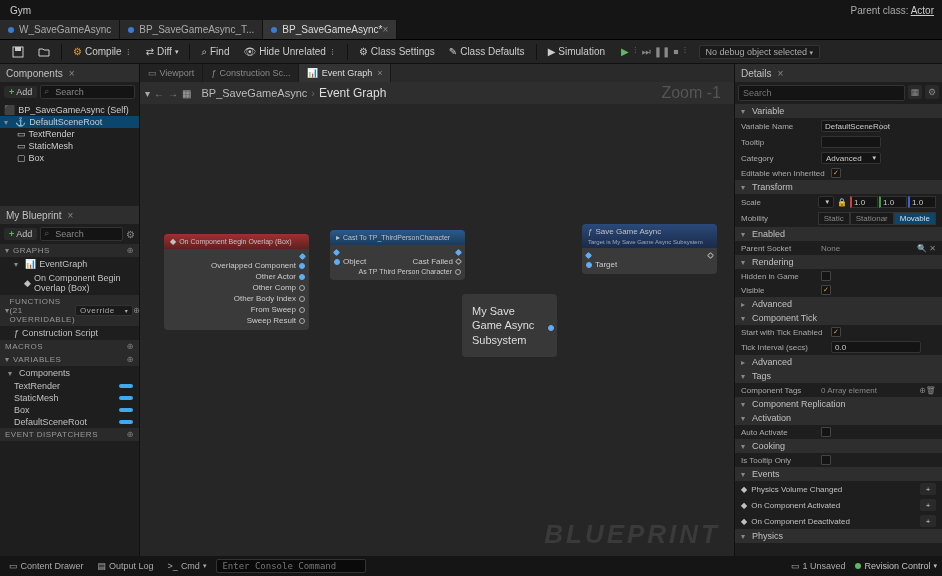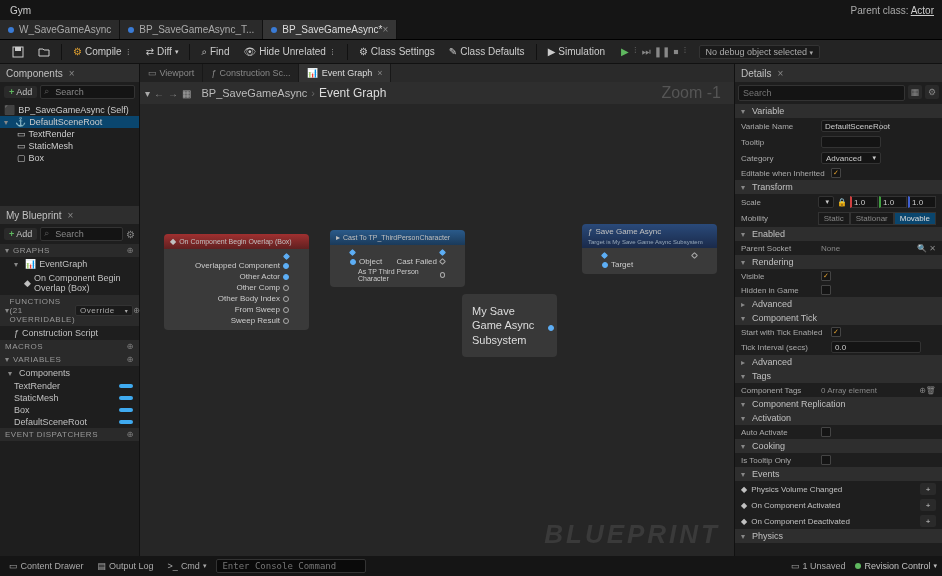--- a/index.html
+++ b/index.html
@@ -70,21 +70,21 @@
 .breadcrumb { display:flex; align-items:center; font-size:11px; gap:4px; margin-left:6px;}
 .breadcrumb .crumb { color:#bbb; }
 .breadcrumb .current { color:#ddd; font-size:12px;}
 .zoom-ind { margin-left:auto; margin-right:8px; font-size:16px; color:#555; font-weight:300;}
 .graph-area { flex:1; position:relative; background:#262626; background-image:radial-gradient(circle,#333 0.5px,transparent 0.5px); background-size:16px 16px; overflow:hidden;}
 .blueprint-wm { position:absolute; right:14px; bottom:6px; font-size:26px; font-weight:800; letter-spacing:3px; color:#3a3a3a; font-style:italic;}
 
 
 .node { position:absolute; border-radius:4px; overflow:hidden; font-size:8px;}
 .node-header { padding:3px 6px; display:flex; align-items:center; gap:3px;}
-.node-body { background:#3a3a3a; padding:4px 20px;}
+.node-body { background:#3a3a3a; padding:4px 4px;}
 .node.red .node-header { background:linear-gradient(#a03030,#602020);}
 .node.blue .node-header { background:linear-gradient(#2a5a8a,#1a3a5a);}
 .node.dkblue .node-header { background:linear-gradient(#2a4a7a,#1a2a4a);}
 .pin-row { display:flex; justify-content:space-between; padding:1px 0; gap:8px;}
 .pin-left,.pin-right { display:flex; align-items:center; gap:3px;}
 .pin-right{margin-left:auto;}
 .pin-dot { width:6px; height:6px; border:1px solid #aaa; border-radius:50%; }
 .pin-dot.exec{border-radius:1px;transform:rotate(45deg);width:5px;height:5px;}
 .pin-dot.fill { background:#5daef5;border-color:#5daef5; }
 .pin-label { color:#ccc; }
@@ -564,26 +564,26 @@
             <span style="margin-left:auto;color:#888">🔍</span>
             <span style="color:#888">✕</span>
           </span>
         </div>
 
       <div class="cat">
           <span class="tri">▾</span>
           <span>Rendering</span>
         </div>
       <div class="prop-row">
+          <span class="prop-label">Hidden in Game</span>
+          <span class="checkbox"></span>
+        </div>
+      <div class="prop-row">
           <span class="prop-label">Visible</span>
           <span class="checkbox checked">✓</span>
-        </div>
-      <div class="prop-row">
-          <span class="prop-label">Hidden in Game</span>
-          <span class="checkbox"></span>
         </div>
       <div class="cat">
           <span class="tri">▸</span>
           <span>Advanced</span>
         </div>
 
       <div class="cat">
           <span class="tri">▾</span>
           <span>Component Tick</span>
         </div>

